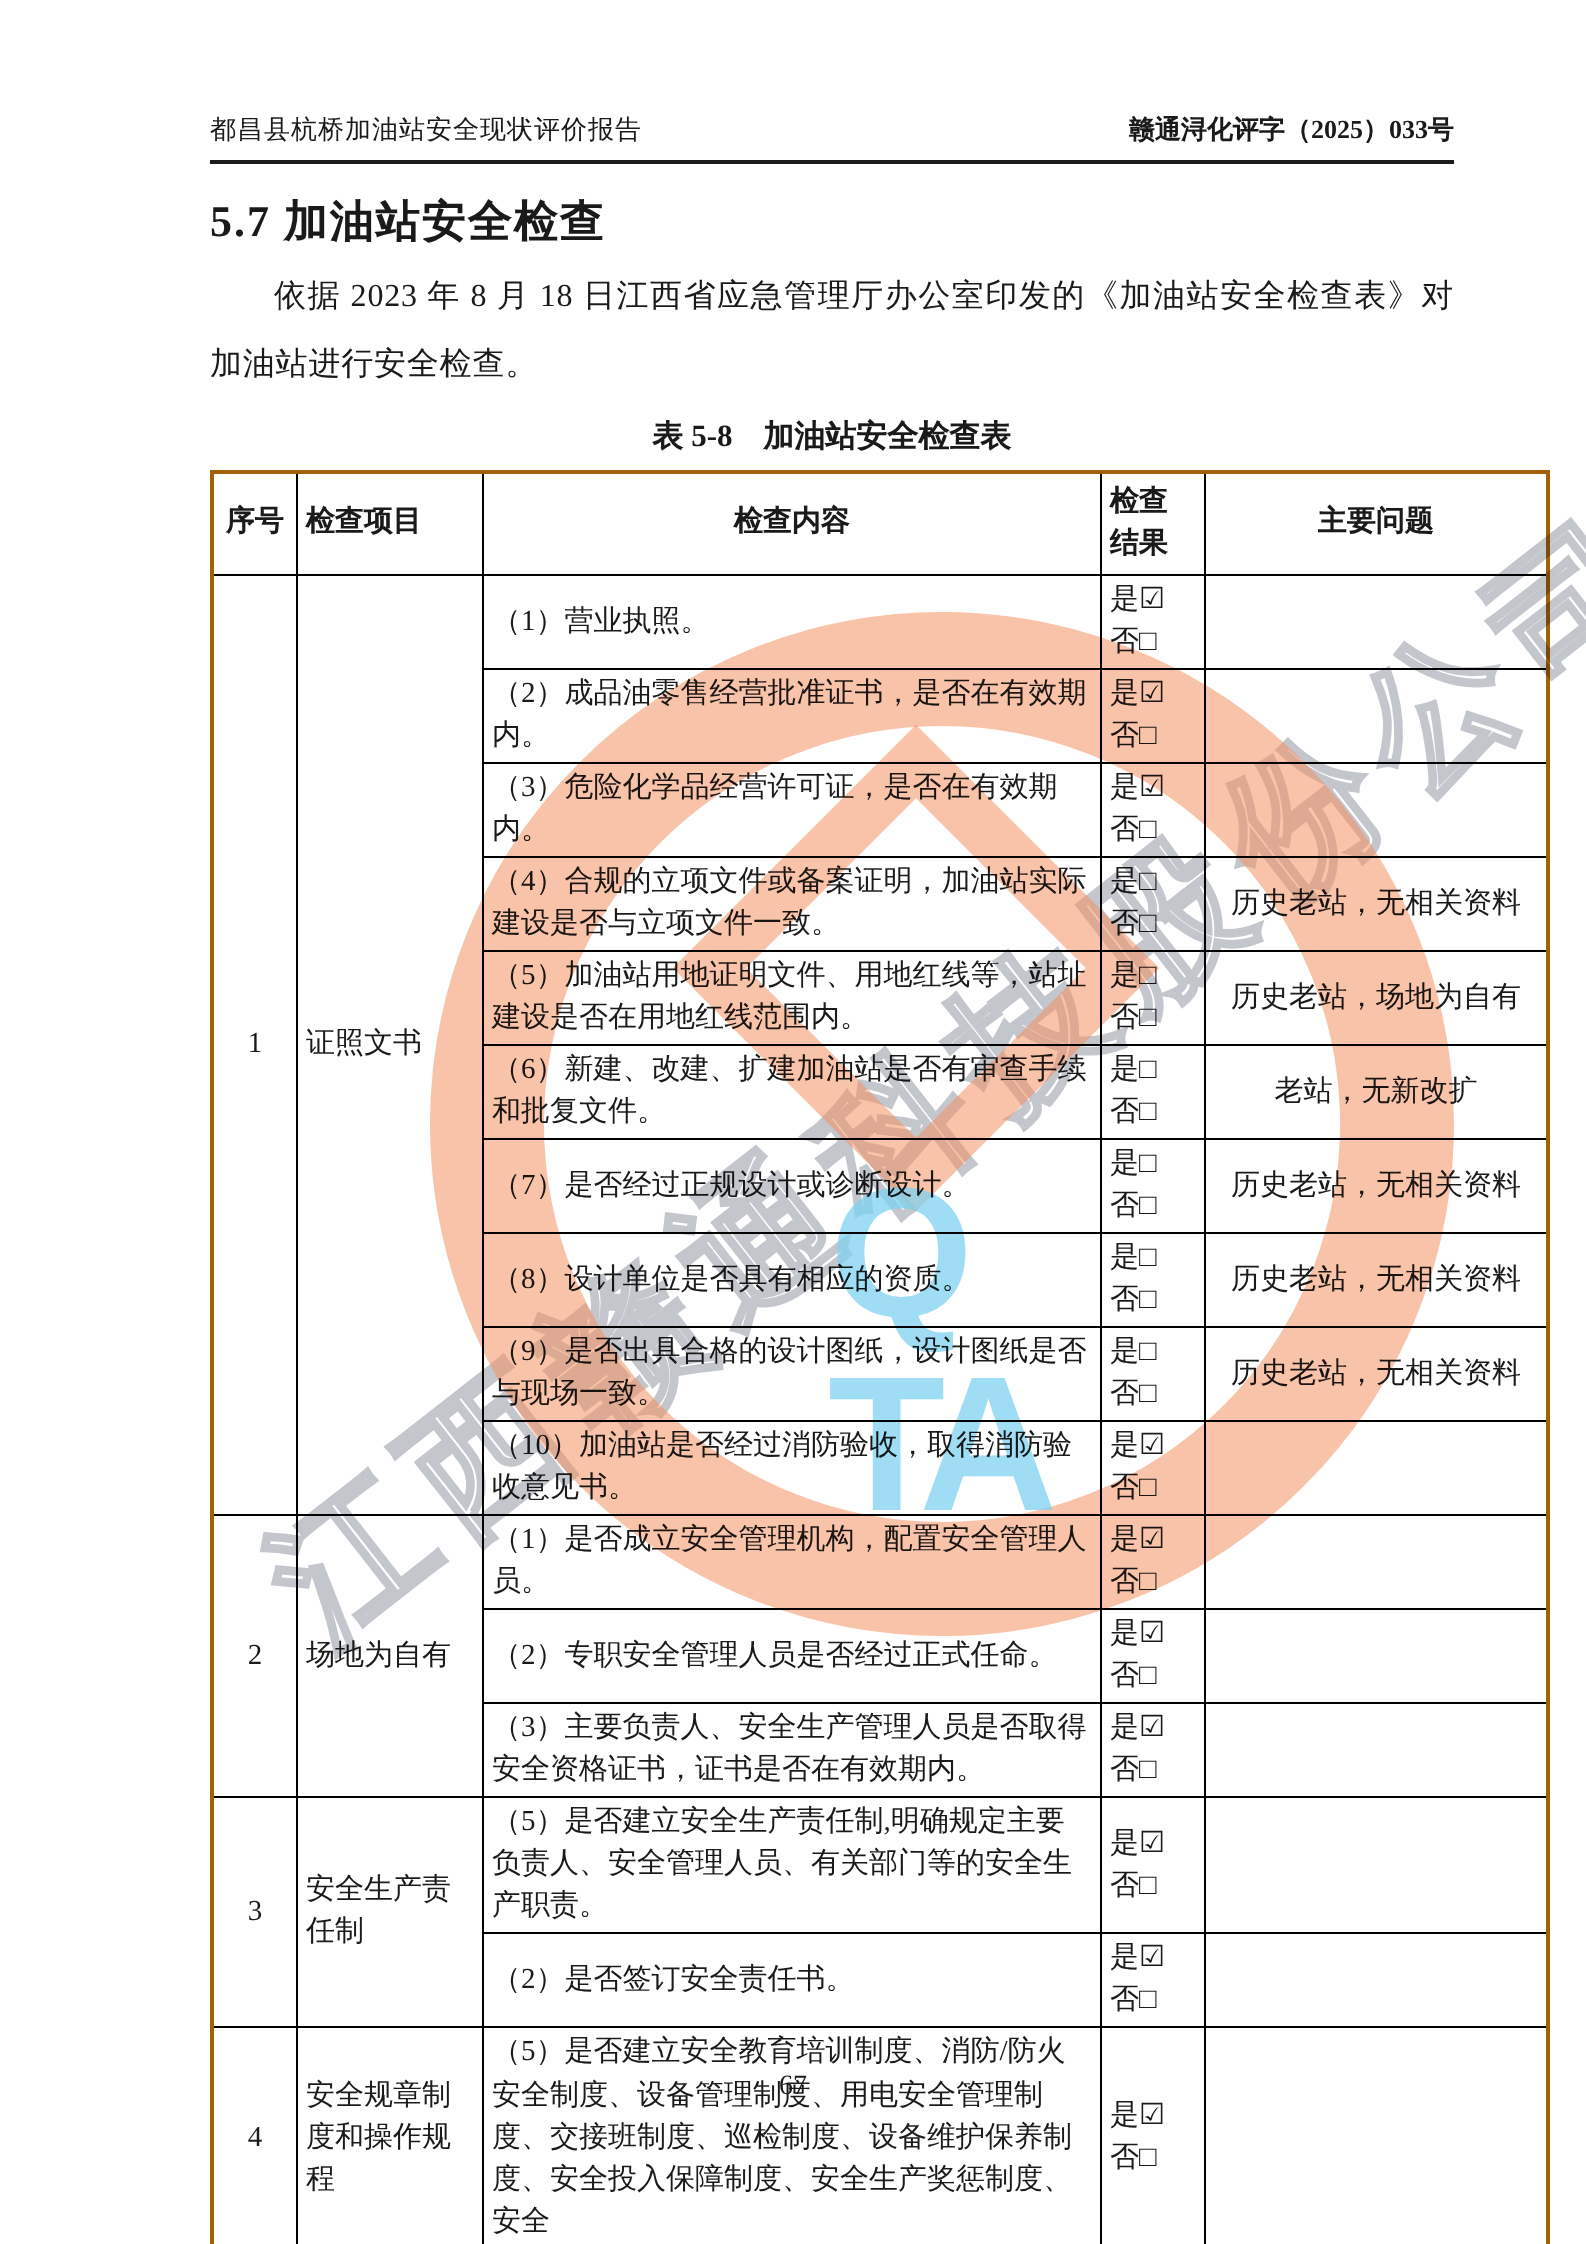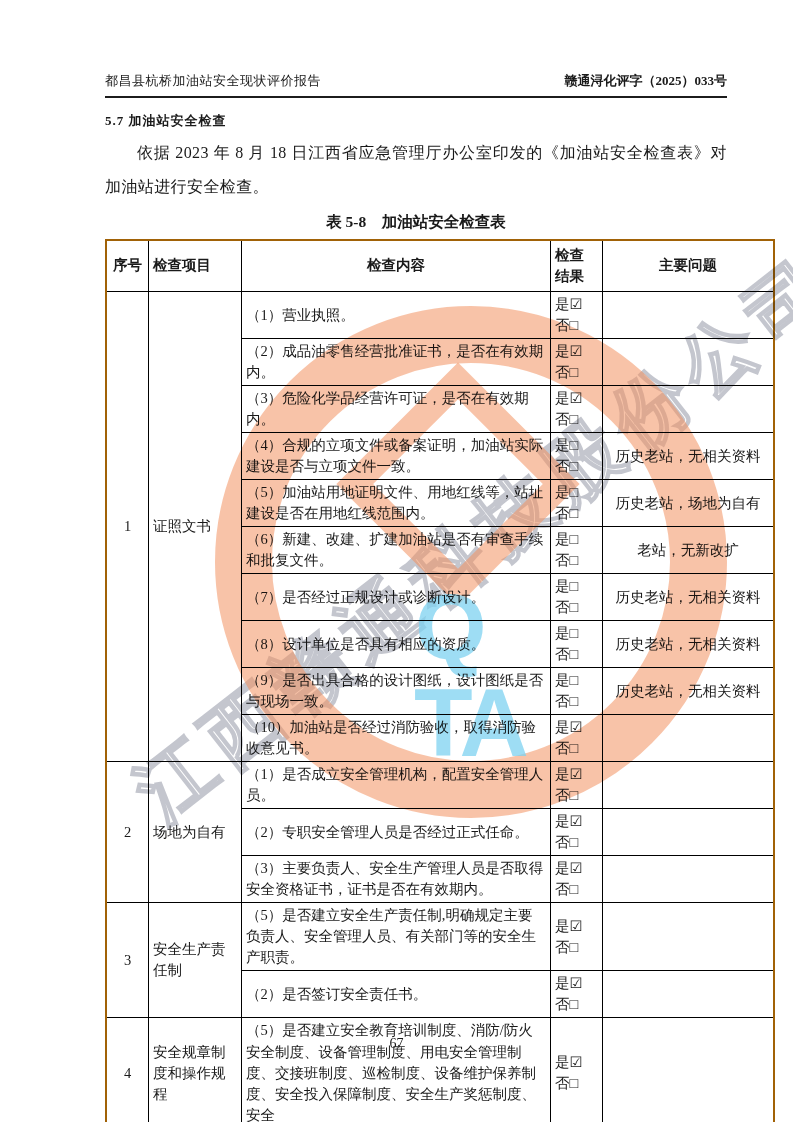--- a/index.html
+++ b/index.html
@@ -6,23 +6,23 @@
   body{
     width:793px;height:1122px;position:relative;background:#ffffff;
     font-family:"Liberation Serif","DejaVu Serif",serif;color:#1a1a1a;
     overflow:hidden;
   }
   .content{position:absolute;left:105px;top:56px;width:622px;}
   .doc-header{
     display:flex;justify-content:space-between;align-items:flex-end;
     border-bottom:2px solid #1c1c1c;padding-bottom:6px;font-size:13px;
   }
-  .doc-header .hl{letter-spacing:0.5px;margin-top:16px;}
+  .doc-header .hl{letter-spacing:0.5px;}
   .doc-header .hr{font-weight:bold;}
-  .section-title{font-size:13px;font-weight:bold;margin-top:14px;letter-spacing:1px;}
+  .section-title{font-size:22px;font-weight:bold;margin-top:14px;letter-spacing:1px;}
   .para{
     font-size:16px;line-height:34px;margin-top:6px;text-indent:2em;
     text-align:justify;letter-spacing:0.4px;
   }
   .table-caption{font-size:15.5px;font-weight:bold;text-align:center;margin-top:8px;margin-bottom:6px;}
   table.checklist{
     border-collapse:collapse;table-layout:fixed;width:622px;
     font-size:14.5px;
   }
   table.checklist td,table.checklist th{

